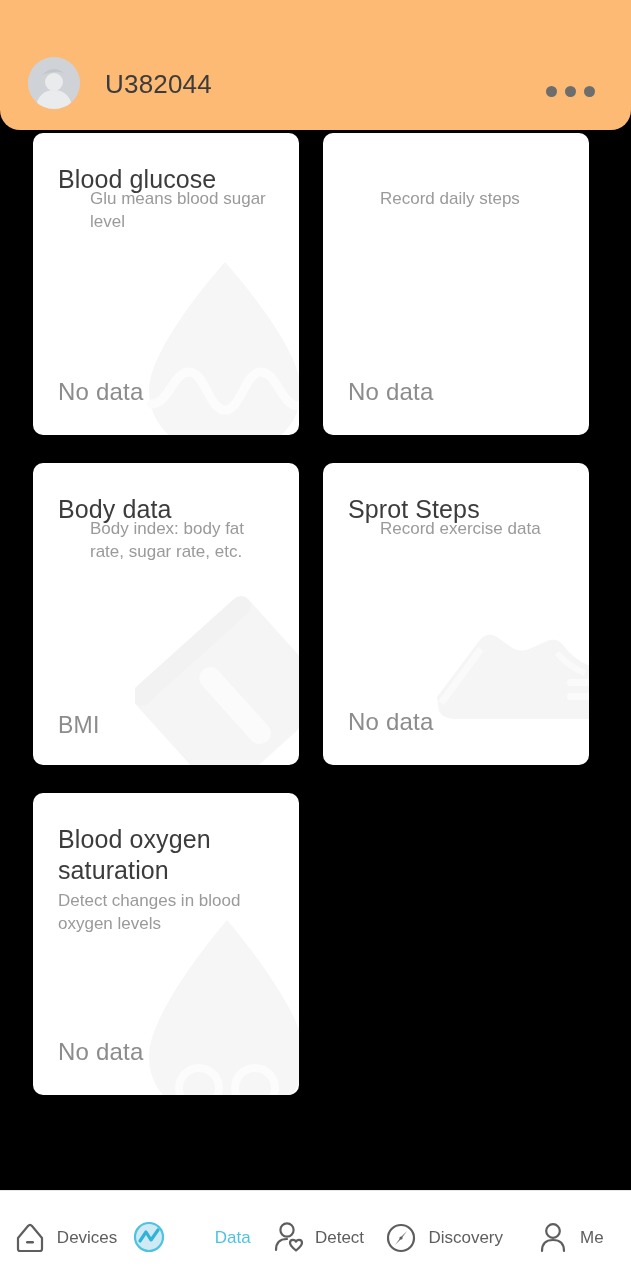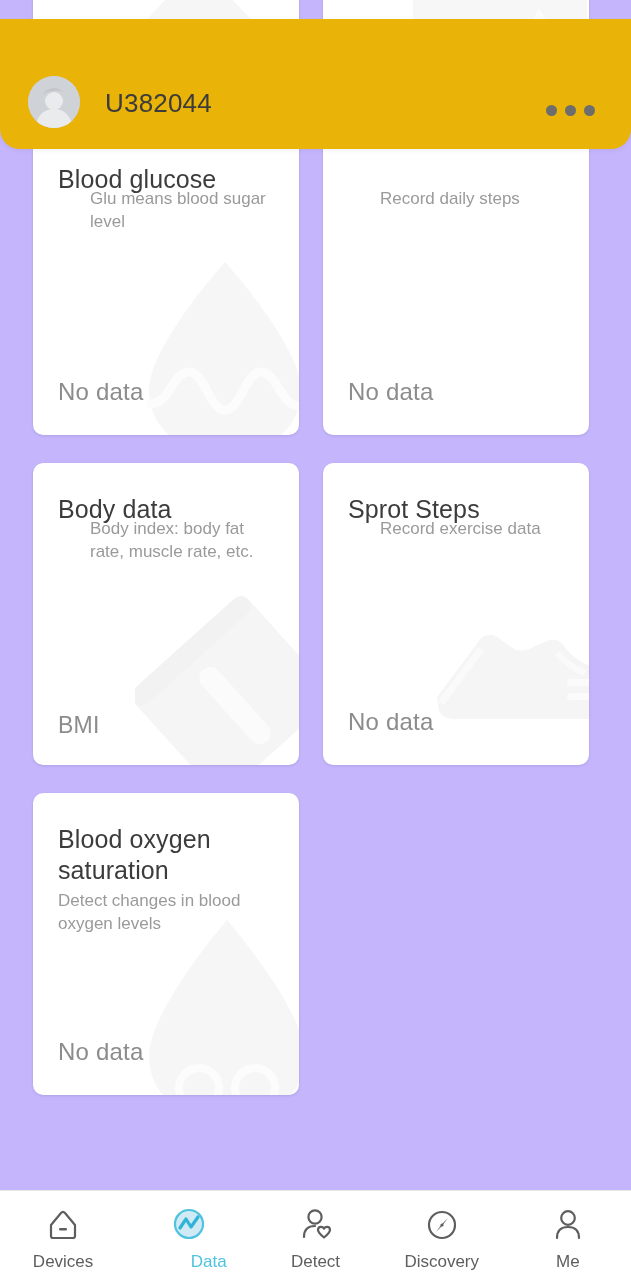--- a/index.html
+++ b/index.html
@@ -20,21 +20,21 @@
     overflow: hidden;
   }
 
   
   .scroll-area {
     position: absolute;
     top: 0; left: 0;
     width: 631px;
     height: 1190px;
     overflow: hidden;
-    background: #c4b5fd;
+    background: #000000;
   }
 
   .grid {
     position: absolute;
     top: -197px;           
     left: 0;
     width: 631px;
     display: flex;
     flex-wrap: wrap;
     padding: 0 33px;
@@ -110,28 +110,27 @@
   .watermark.sprot  { right: -18px; bottom: 6px; width: 200px; height: 180px; }
   .watermark.partialA { right: 0px; bottom: -40px; width: 200px; height: 190px; }
   .watermark.partialB { right: -10px; bottom: -40px; width: 210px; height: 190px; }
 
   
   .header {
     position: absolute;
     top: 0; left: 0;
     width: 631px;
     height: 130px;
-    background: #eab308;
+    background: #fdba74;
     border-bottom-left-radius: 20px;
     border-bottom-right-radius: 20px;
     box-shadow: 0 2px 5px rgba(0,0,0,0.05);
     z-index: 20;
     display: flex;
     align-items: center;
-    margin-top: 19px;
   }
 
   .avatar {
     position: absolute;
     left: 28px;
     top: 57px;
     width: 52px;
     height: 52px;
     border-radius: 50%;
     background: #cfd2d6;
@@ -171,21 +170,20 @@
     width: 631px;
     height: 90px;
     background: #ffffff;
     border-top: 1px solid #e7e7e7;
     display: flex;
     z-index: 30;
   }
   .nav-item {
     flex: 1 1 0;
     display: flex;
-    flex-direction: column;
     align-items: center;
     justify-content: center;
     gap: 6px;
     padding-top: 4px;
   }
   .nav-icon {
     width: 42px;
     height: 42px;
     display: flex;
     align-items: center;
@@ -239,21 +237,21 @@
 
       <div class="card">
         <svg class="watermark bodyindex" viewBox="0 0 190 215">
           <g transform="rotate(-42 95 110)">
             <rect x="18" y="42" width="154" height="140" rx="16" fill="#f5f5f5"></rect>
             <rect x="18" y="42" width="154" height="20" rx="10" fill="#f2f2f2"></rect>
             <rect x="80" y="74" width="22" height="96" rx="11" fill="#fbfbfb"></rect>
           </g>
         </svg>
         <div class="card-title">Body data</div>
-        <div class="card-sub one-line-title">Body index: body fat rate, muscle rate, etc.</div>
+        <div class="card-sub one-line-title">Body index: body fat rate, sugar rate, etc.</div>
         <div class="card-value small">BMI</div>
       </div>
 
       <div class="card">
         <svg class="watermark sprot" viewBox="0 0 200 180">
           <path d="M30 118 L72 62 Q80 52 90 58 L104 68 Q112 74 122 70 L140 62 Q150 58 156 66 Q168 82 186 88 Q196 92 196 104 L196 128 Q196 140 184 140 L48 140 Q36 140 32 132 Z" fill="#f5f5f5"></path>
           <path d="M34 124 L74 70" fill="none" stroke="#fafafa" stroke-width="7"></path>
           <path d="M150 74 Q162 88 178 94" fill="none" stroke="#fafafa" stroke-width="6"></path>
           <rect x="160" y="100" width="34" height="7" rx="3.5" fill="#fbfbfb"></rect>
           <rect x="160" y="114" width="34" height="7" rx="3.5" fill="#fbfbfb"></rect>

